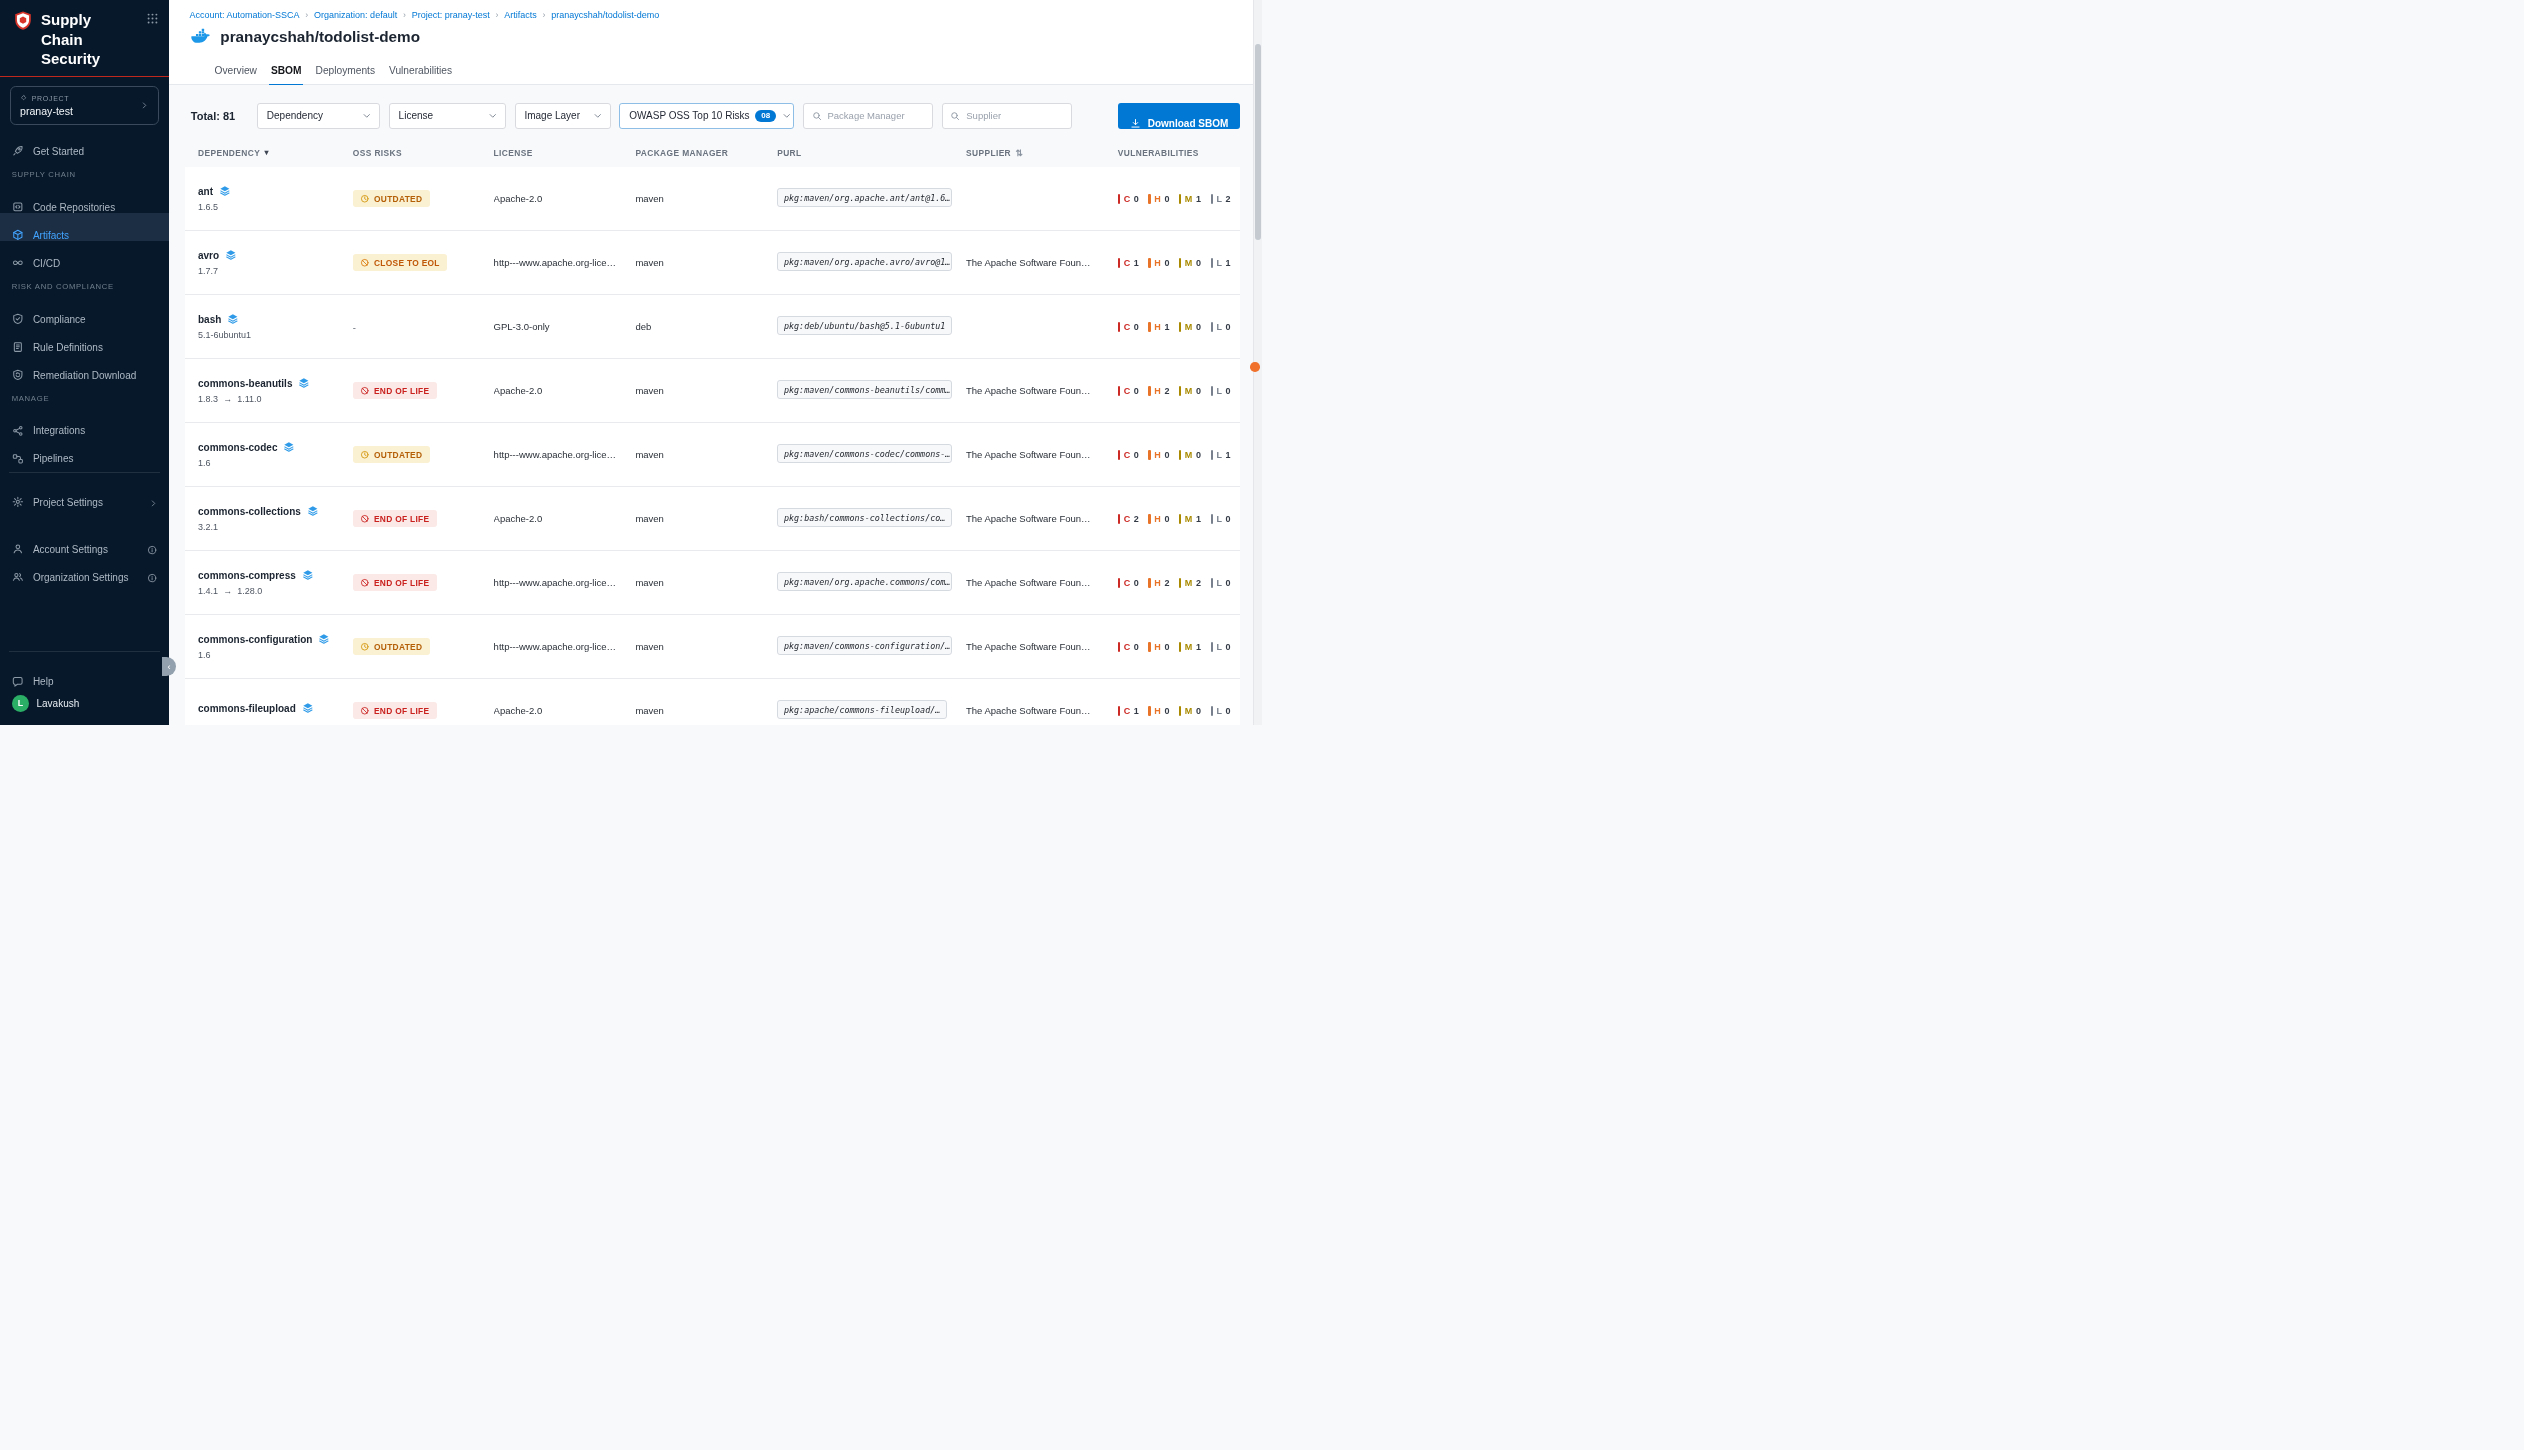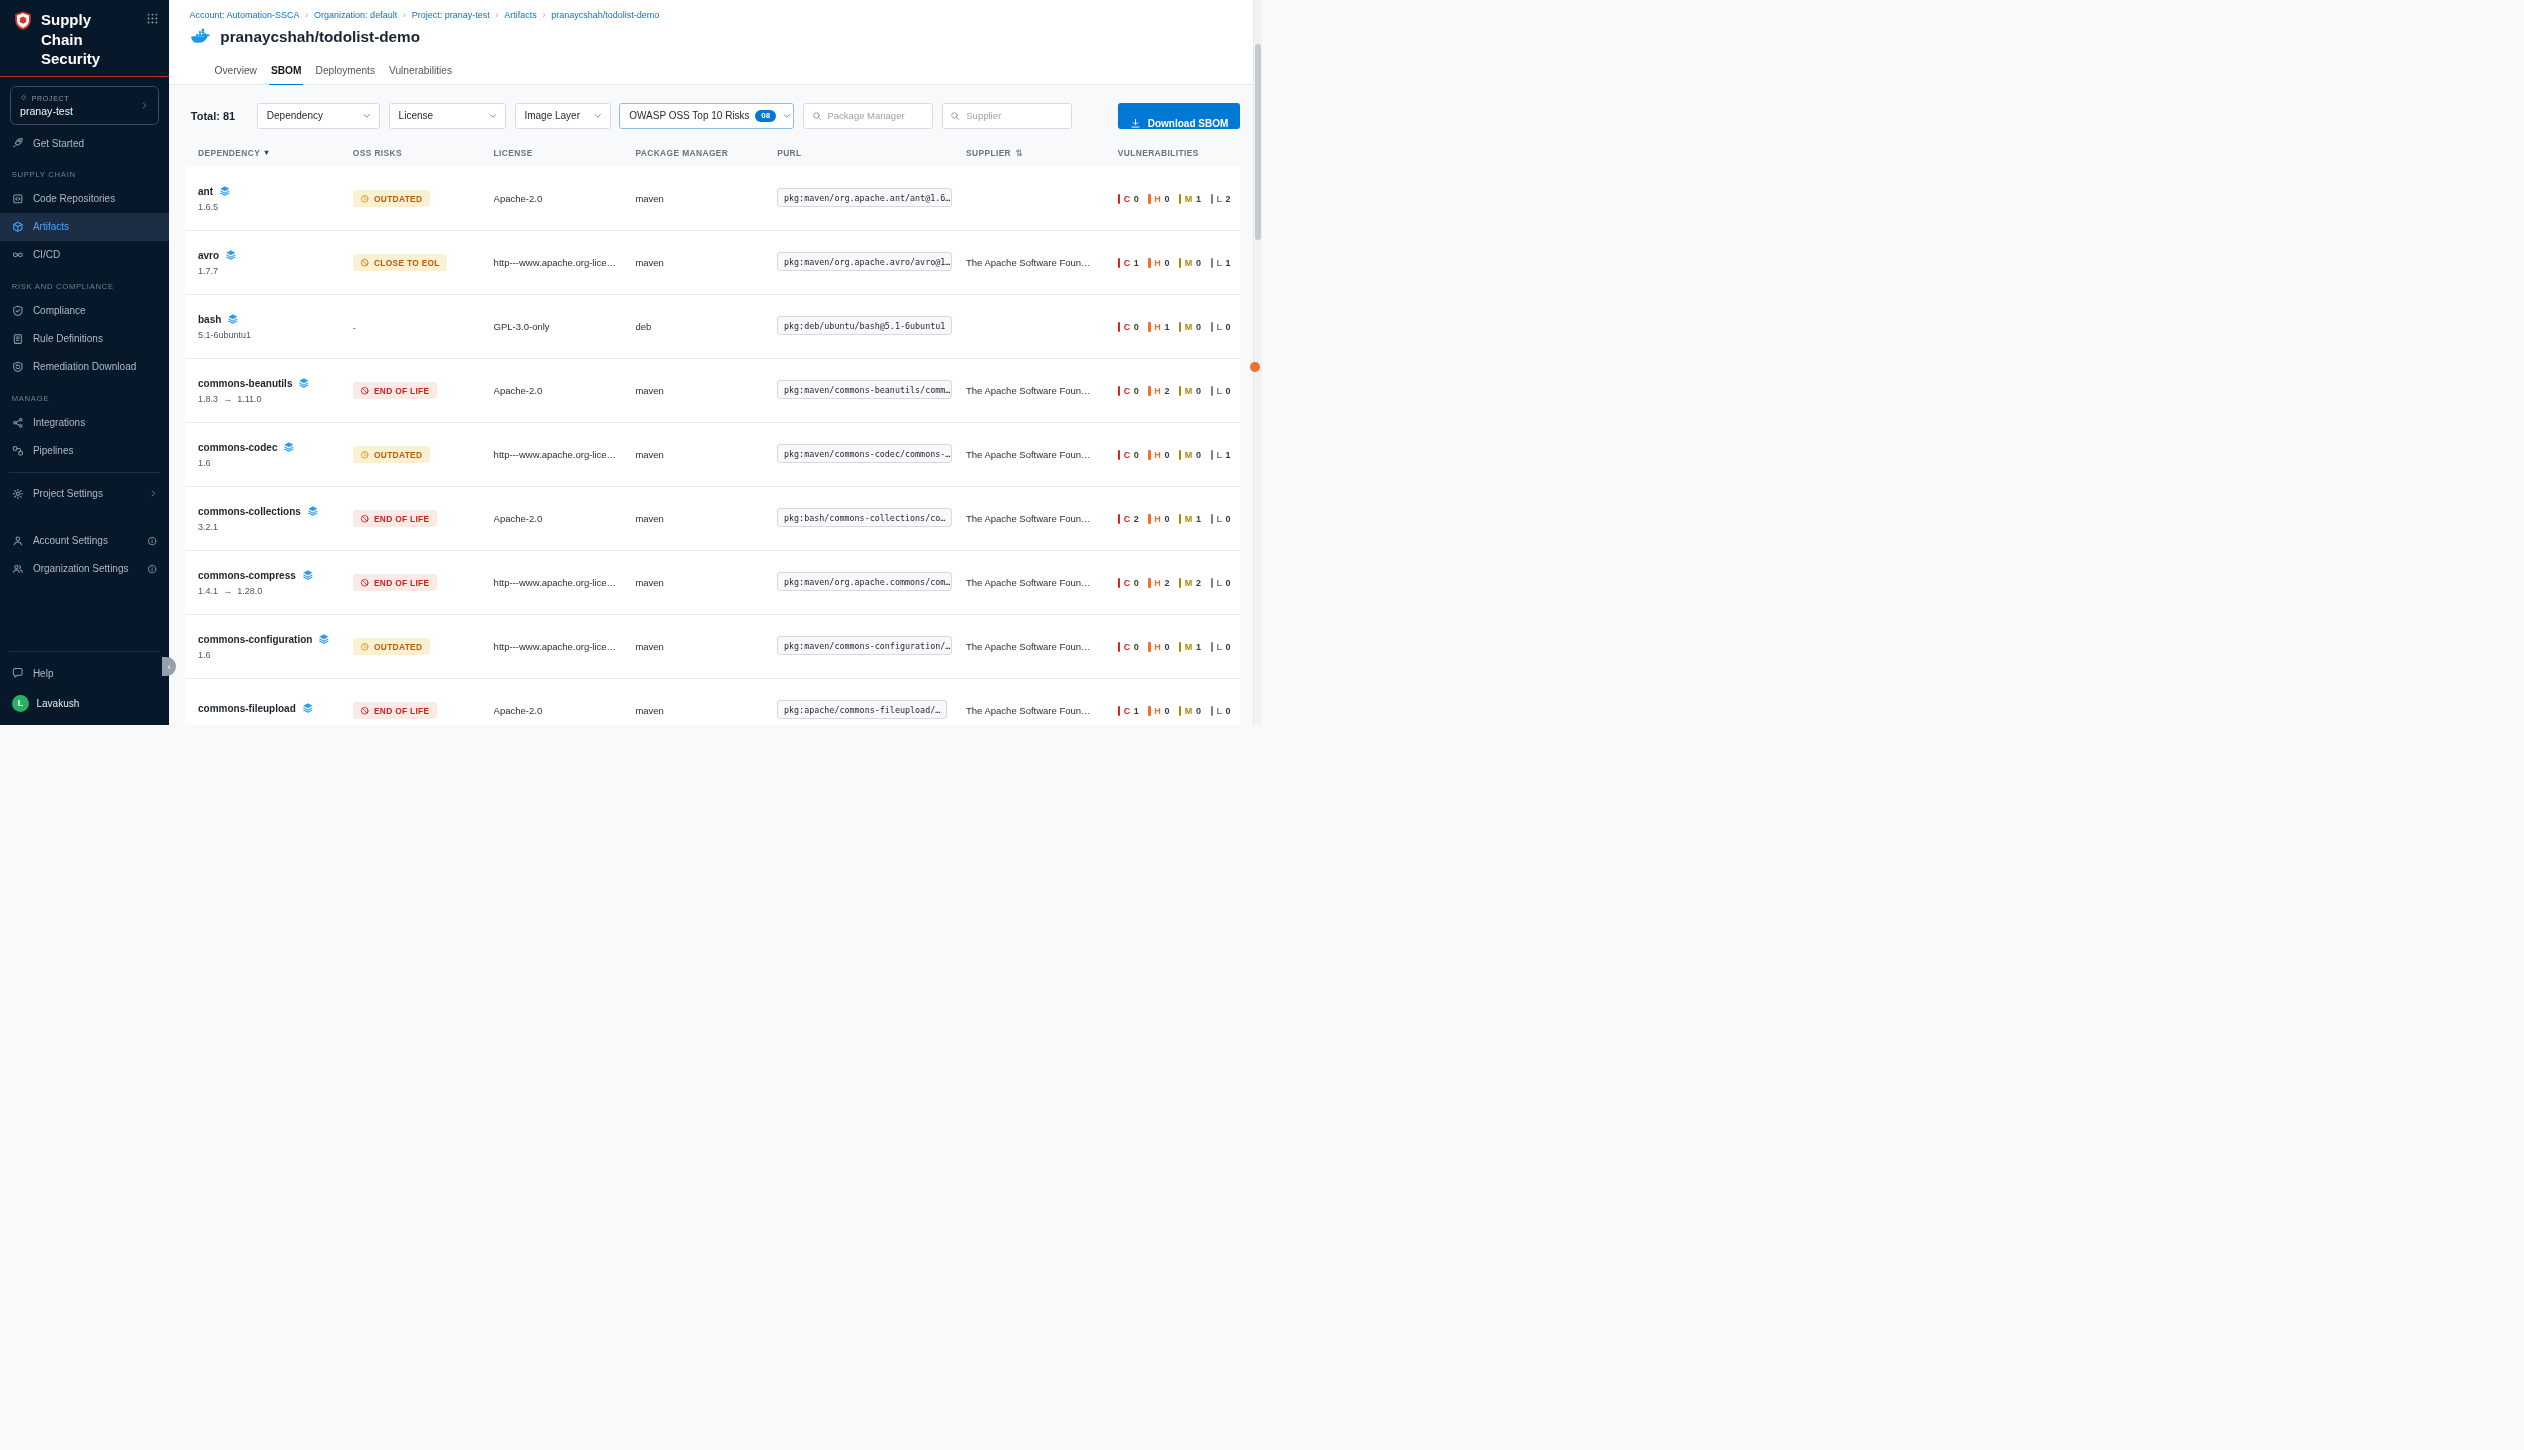--- a/index.html
+++ b/index.html
@@ -11,21 +11,21 @@
   
   .sidebar { width:169px; flex-shrink:0; background:#07182B; display:flex; flex-direction:column; position:relative; }
   .sb-header { display:flex; align-items:flex-start; gap:7.3px; padding:10.2px 10.2px 7.3px 11.7px; }
   .sb-title { color:#FFFFFF; font-weight:bold; font-size:15px; line-height:1.3; width:79px; }
   .grid-icon { margin-left:auto; color:#8C99A6; margin-top:2.2px; cursor:pointer; }
   .sb-redline { height:1.5px; background:#C0281E; }
   .project-card { margin:8.8px 10.2px 4.4px; border:0.7px solid #3A4A5C; border-radius:5.8px; padding:6.6px 8.8px; display:flex; align-items:center; justify-content:space-between; cursor:pointer; }
   .project-label { display:flex; align-items:center; gap:4.4px; font-size:7px; letter-spacing:0.7px; color:#8C99A6; }
   .project-name { color:#F2F6F9; font-size:10.6px; margin-top:2.9px; }
   .chev-gray { color:#8C99A6; display:flex; }
-  .sb-item { height:28px; display:flex; align-items:center; gap:8.8px; padding:0 11.7px; color:#AEB9C4; font-size:10px; cursor:pointer; }
+  .sb-item { height:28px; display:flex; align-items:flex-end; gap:8.8px; padding:0 11.7px; color:#AEB9C4; font-size:10px; cursor:pointer; }
   .sb-item .icon { color:#8C99A6; display:flex; width:12.4px; justify-content:center; }
   .sb-item.active { background:#1C2E44; color:#42A4FF; }
   .sb-item.active .icon { color:#42A4FF; }
   .sb-item .right { margin-left:auto; color:#8C99A6; display:flex; }
   .sb-item.gap-top { margin-top:19px; }
   .sb-section { padding:13px 11.7px 5.8px; font-size:7.7px; letter-spacing:0.7px; color:#72808D; }
   .sb-divider { height:0.7px; background:#203040; margin:7.3px 8.8px; }
   .sb-spacer { flex:1; }
   .sb-user { display:flex; align-items:center; gap:7.3px; padding:7.3px 11.7px 13px; color:#E7EDF2; font-size:10px; cursor:pointer; }
   .avatar { width:17.5px; height:17.5px; border-radius:50%; background:#2BAE66; color:#fff; display:flex; align-items:center; justify-content:center; font-size:8.8px; font-weight:bold; }
@@ -72,21 +72,21 @@
   .pill { display:inline-flex; align-items:center; gap:4.4px; padding:3.7px 7.3px; border-radius:2.9px; font-size:8.4px; font-weight:bold; letter-spacing:0.3px; }
   .pill .icon { display:flex; }
   .pill.outdated { background:#FAF0D2; color:#B45F06; }
   .pill.outdated .icon { color:#D29404; }
   .pill.close-to-eol { background:#FAF0D2; color:#C05809; }
   .pill.close-to-eol .icon { color:#D97706; }
   .pill.eol { background:#FBE9E7; color:#C9211E; }
   .pill.eol .icon { color:#C9211E; }
   .risk-none { color:#5A626E; font-size:9.5px; }
   .lic, .pm, .sup { font-size:9.5px; color:#2A3038; white-space:nowrap; overflow:hidden; text-overflow:ellipsis; }
-  .purl { font-family:"DejaVu Sans Mono", monospace; font-size:8.4px; color:#1F242B; background:#F7F8FA; border:0.7px solid #D5D9E0; border-radius:2.9px; padding:3.7px 5.8px; white-space:nowrap; overflow:hidden; max-width:175px; display:inline-block; cursor:pointer; }
+  .purl { font-family:"DejaVu Sans Mono", monospace; font-size:8.4px; color:#1F242B; background:#F7F8FA; border:0.7px solid #D5D9E0; border-radius:2.9px; padding:3.7px 5.8px; white-space:nowrap; overflow:hidden; max-width:175px; display:inline-block; cursor:pointer;font-style:italic; }
   .sevs { display:flex; align-items:center; gap:9.5px; }
   .sev { display:flex; align-items:center; gap:3.7px; font-size:9px; font-weight:bold; }
   .sev .bar { width:2.2px; height:9.5px; border-radius:1.1px; display:inline-block; }
   .sev .n { color:#343B46; }
 
   .scrollbar { position:absolute; top:0; right:0; bottom:0; width:8.8px; background:#F1F2F4; border-left:0.7px solid #E4E6EA; }
   .scroll-thumb { position:absolute; top:44px; right:1.5px; width:5.8px; height:196px; background:#C5CAD1; border-radius:2.9px; cursor:pointer; }
   .notif-dot { position:absolute; right:2.2px; top:362px; width:9.5px; height:9.5px; border-radius:50%; background:#F0712C; z-index:9; }
 </style>
 </head>

